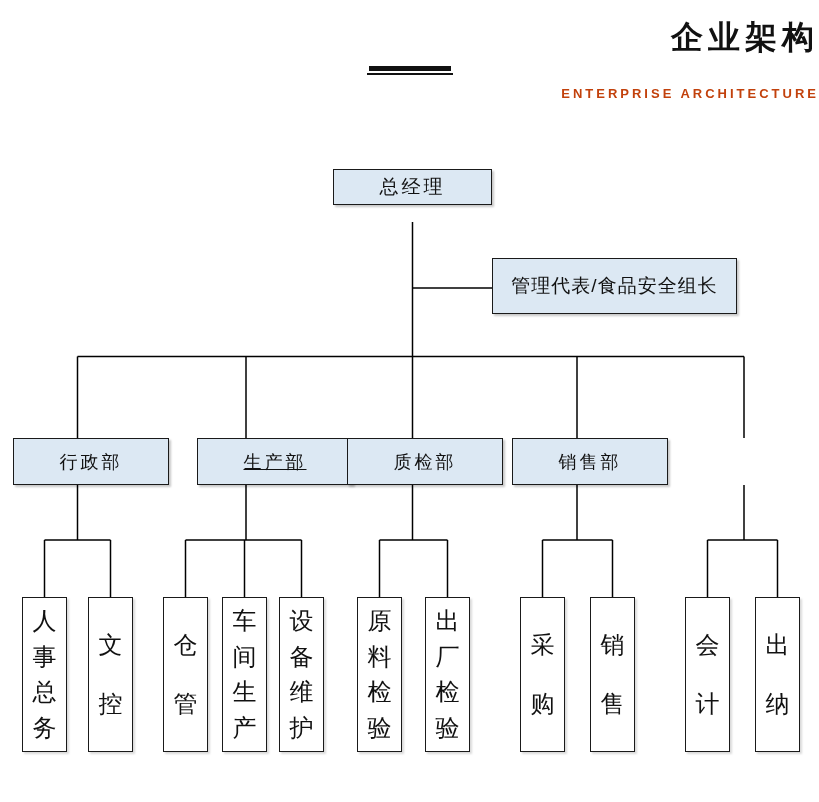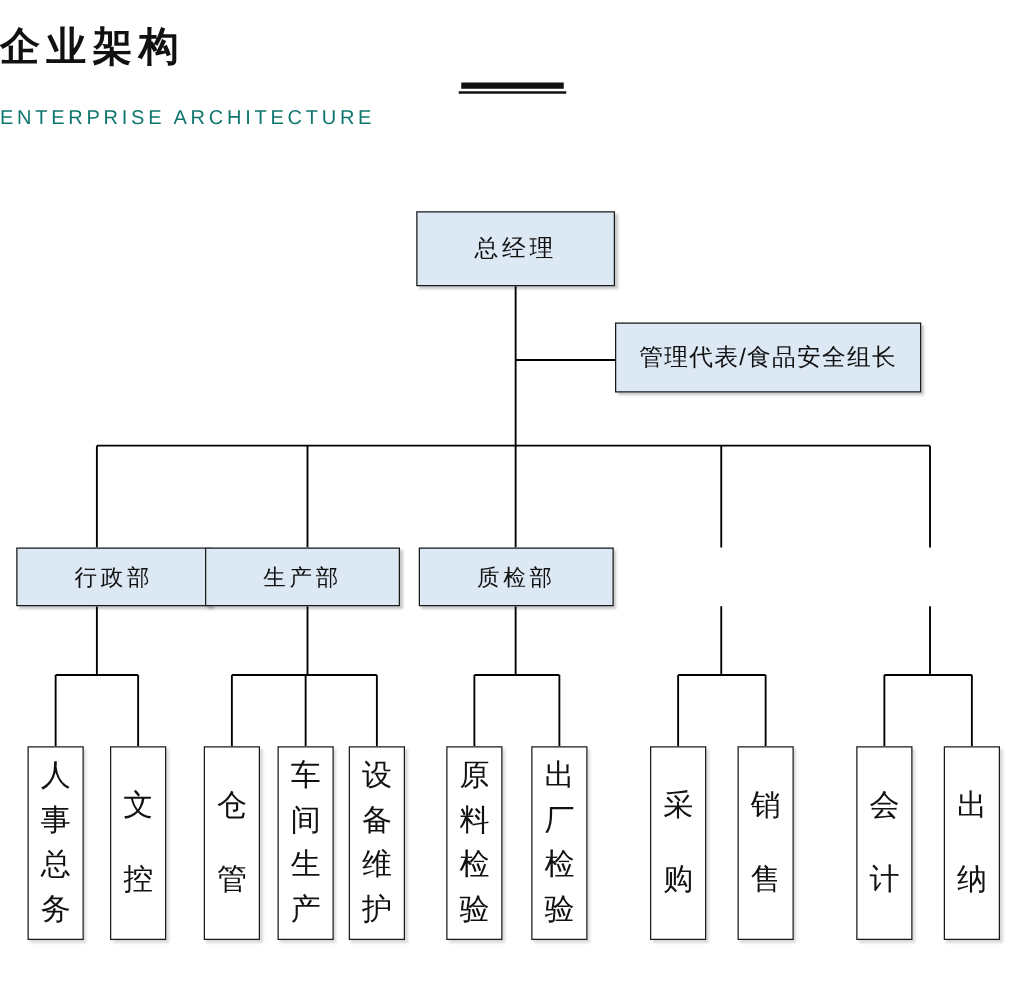--- a/index.html
+++ b/index.html
@@ -5,47 +5,47 @@
   html,body{margin:0;padding:0;background:#ffffff;}
   .canvas{
     position:relative;
     width:819px;height:802px;
     background:#ffffff;
     font-family:"Liberation Sans","DejaVu Sans",sans-serif;
     color:#111;
     overflow:hidden;
   }
   
-  .header{position:absolute;top:0;left:0;width:819px;text-align:left;}
+  .header{position:absolute;top:0;left:0;width:819px;text-align:right;}
   .title{
     margin-top:16px;
     font-size:32px;font-weight:bold;letter-spacing:5px;color:#111;
   }
   .underline-thick{width:82px;height:5px;background:#111;margin:6px auto 0 auto;}
   .underline-thin{width:86px;height:2px;background:#111;margin:2px auto 0 auto;}
   .subtitle{
     margin-top:11px;
-    font-size:16px;letter-spacing:3px;color:#0f766e;font-weight:normal;
+    font-size:13px;letter-spacing:3px;color:#c2410c;font-weight:bold;
   }
   
   .wires{position:absolute;top:0;left:0;width:819px;height:802px;}
   
   .box{
     position:absolute;
     background:#dce8f3;
     border:1.5px solid #1a1a1a;
     box-shadow:2px 2px 2px rgba(0,0,0,0.22);
     display:flex;align-items:center;justify-content:center;
     box-sizing:border-box;
     font-size:18px;letter-spacing:3px;color:#111;
   }
-  .box.gm   {left:333px;top:169px;width:159px;height:60px;font-size:19px;}
+  .box.gm   {left:333px;top:169px;width:159px;height:36px;font-size:19px;}
   .box.staff{left:492px;top:258px;width:245px;height:56px;font-size:19px;letter-spacing:1px;}
   .box.dept {top:438px;width:156px;height:47px;}
-  .dept.d0{left:13px;}  .dept.d1{left:164px;} .dept.d2{left:335px;}
+  .dept.d0{left:13px;}  .dept.d1{left:197px;text-decoration:underline;} .dept.d2{left:347px;}
   .dept.d3{left:512px;} .dept.d4{left:679px;}
   
   .vbox{
     position:absolute;top:597px;width:45px;height:155px;
     background:#ffffff;border:1.5px solid #1a1a1a;
     box-shadow:2px 2px 2px rgba(0,0,0,0.15);
     box-sizing:border-box;
   }
   .vbox .vlabel{
     display:flex;flex-direction:column;justify-content:space-evenly;align-items:center;
@@ -111,20 +111,21 @@
     <div class="subtitle">ENTERPRISE ARCHITECTURE</div>
   </div>
 
   <div class="box gm">总经理</div>
 
   <div class="box staff">管理代表/食品安全组长</div>
 
   <div class="box dept d0">行政部</div>
   <div class="box dept d1">生产部</div>
   <div class="box dept d2">质检部</div>
+  <div class="box dept d3">销售部</div>
 
   <div class="vbox s0">
       <div class="vlabel">
         <span>人</span>
         <span>事</span>
         <span>总</span>
         <span>务</span>
       </div>
     </div>
   <div class="vbox s1">

